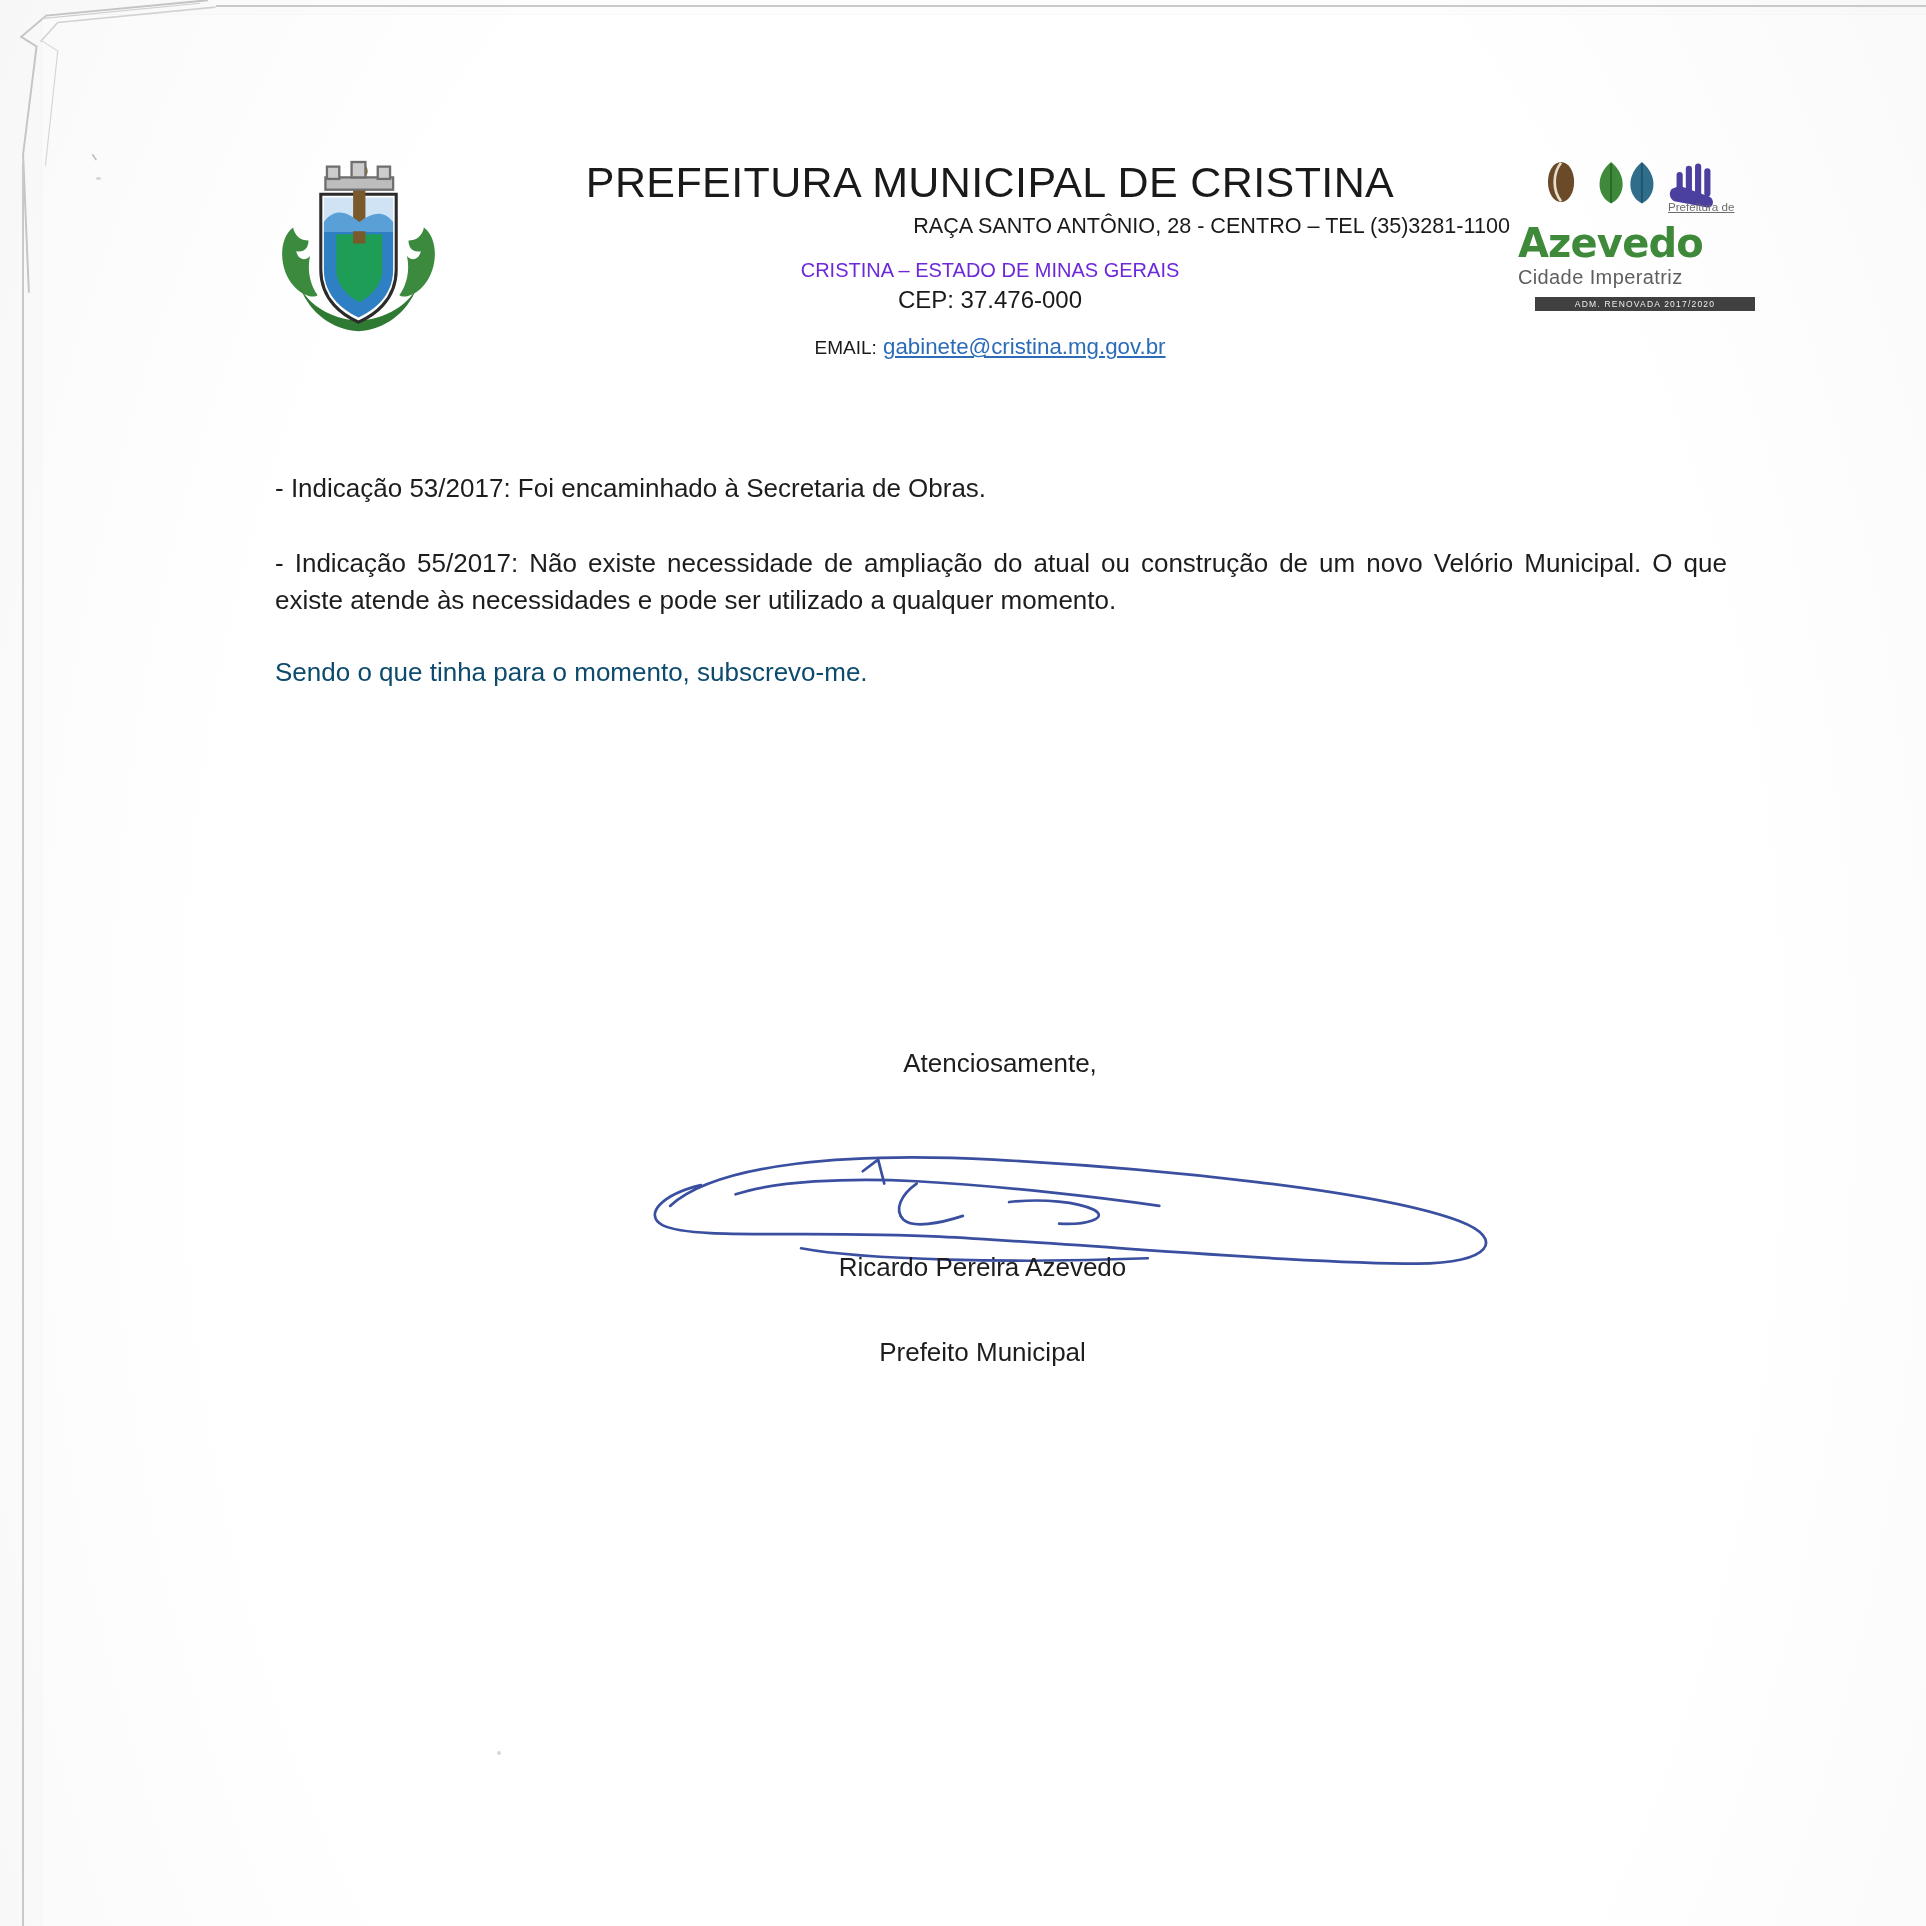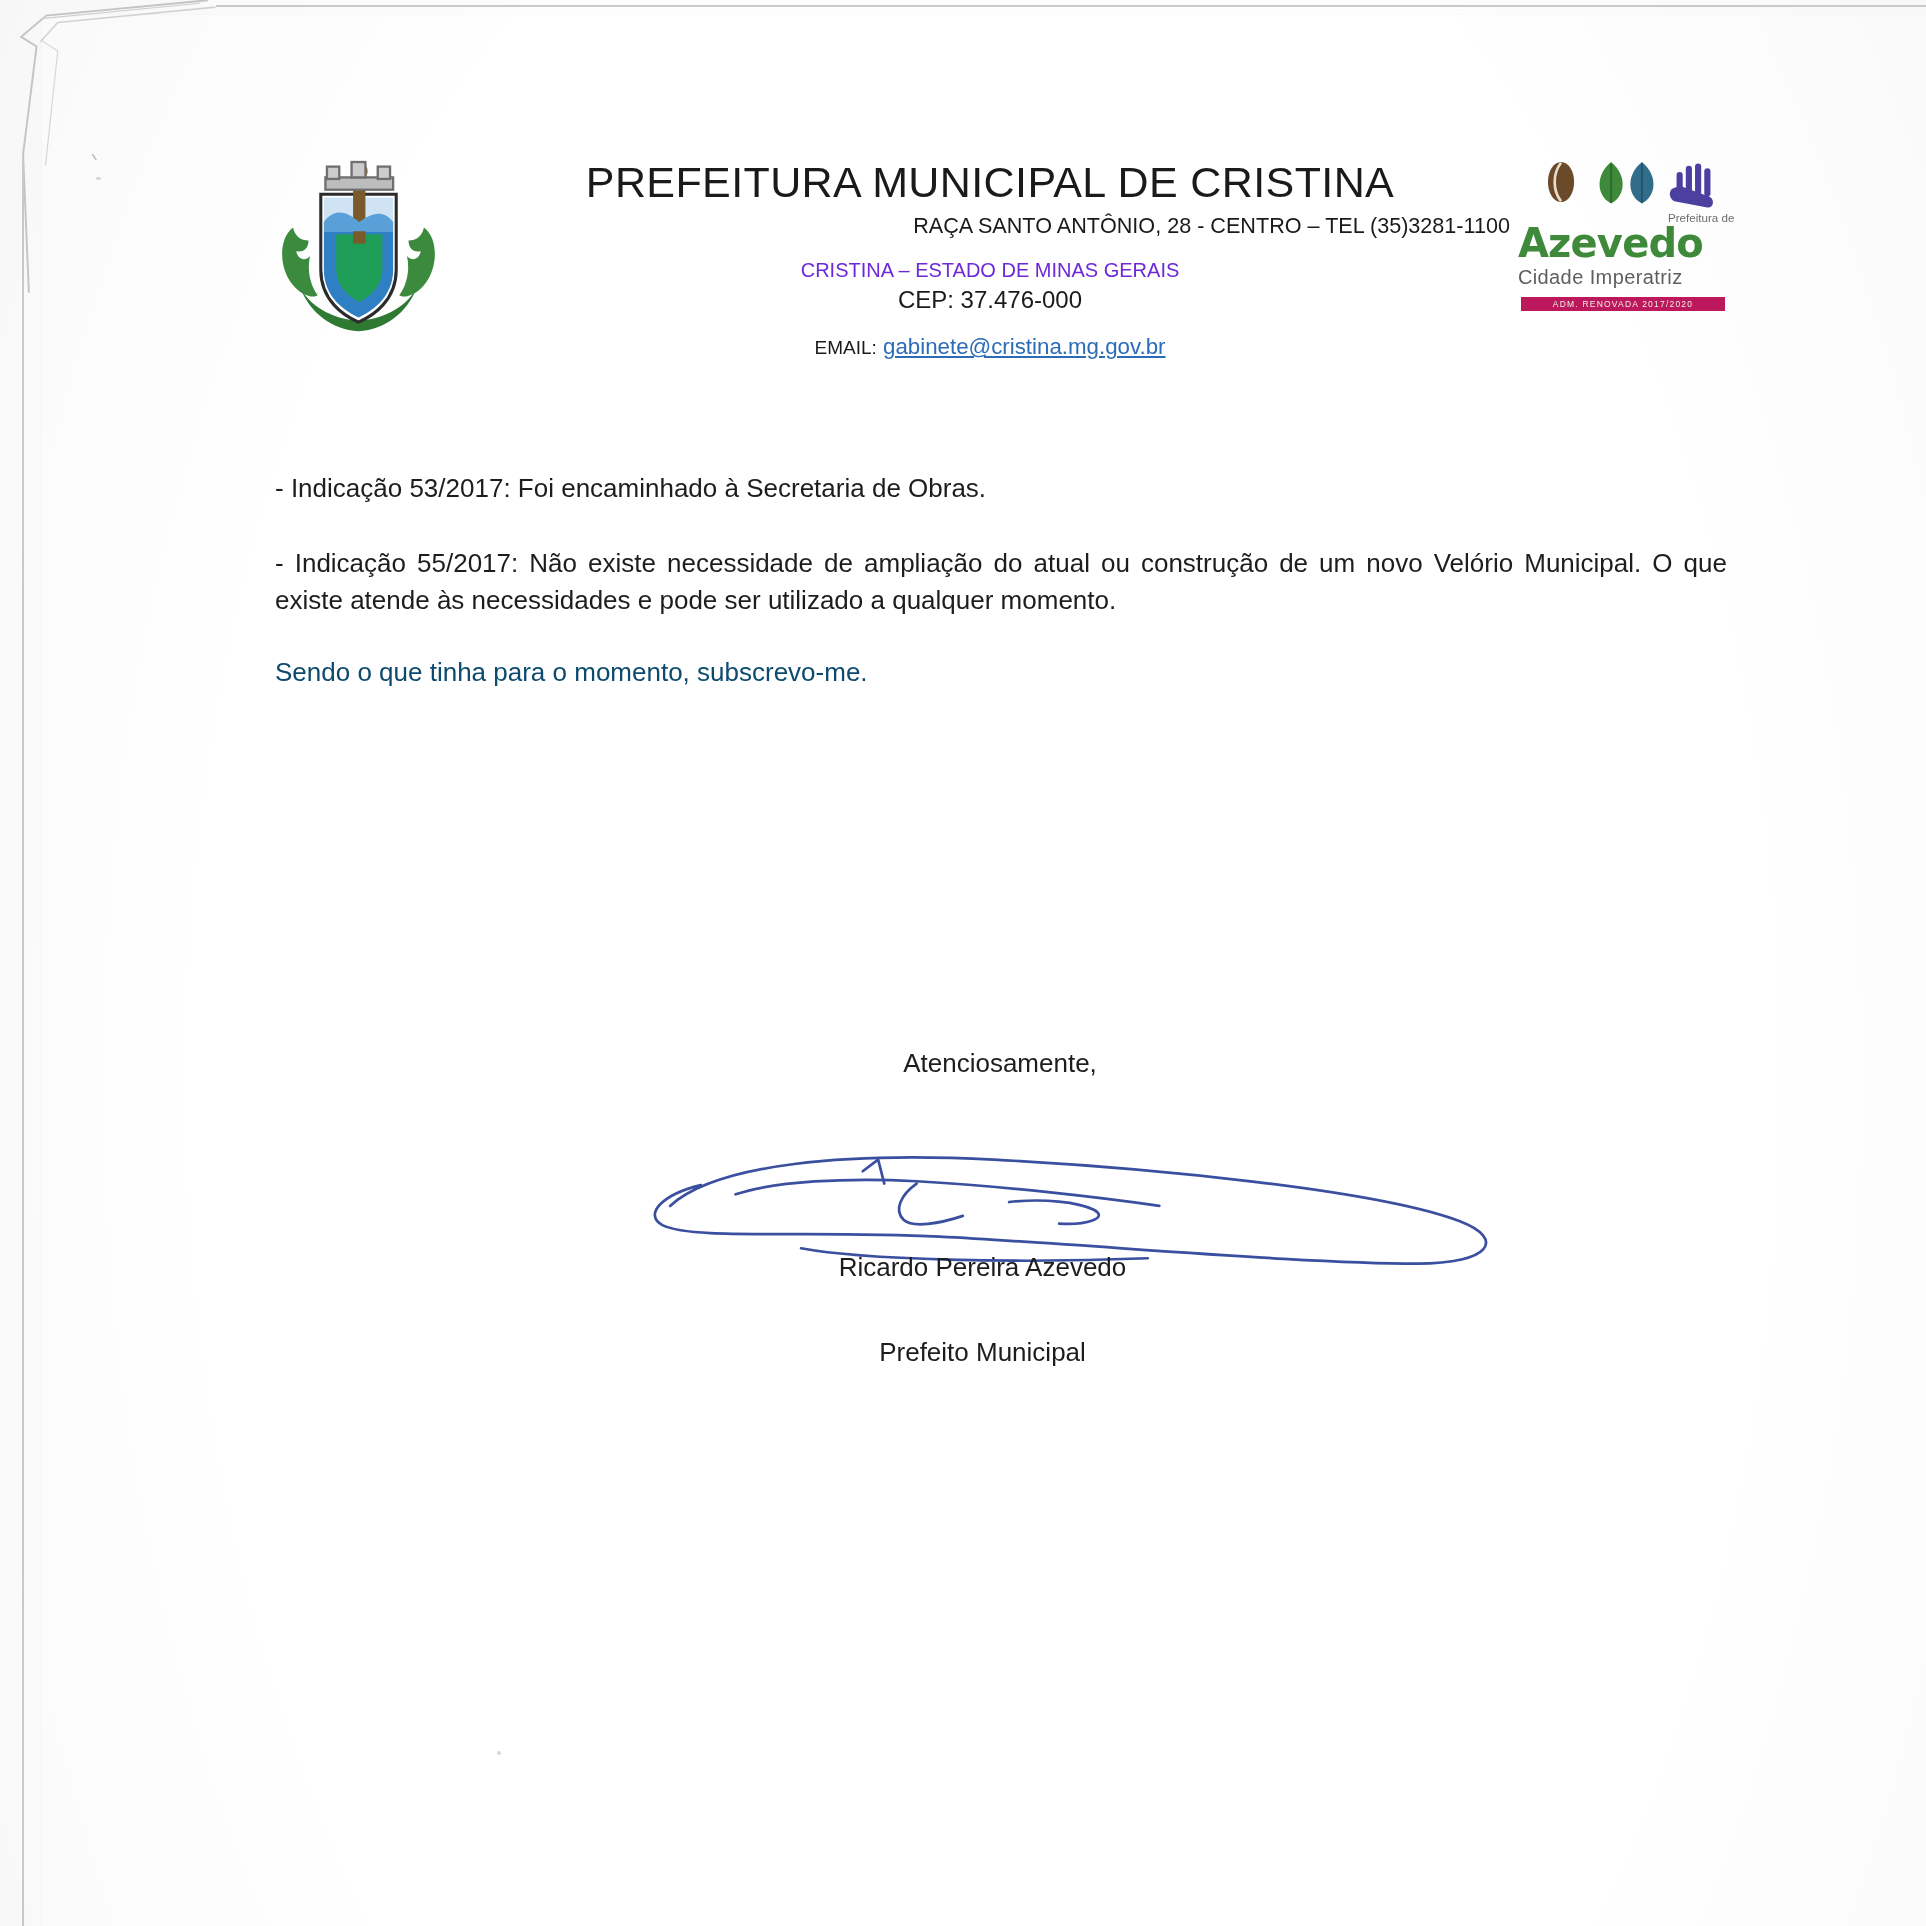--- a/index.html
+++ b/index.html
@@ -129,40 +129,41 @@
     width: 231px;
     font-size: 40px;
     font-weight: bold;
     color: #3f8a3a;
     letter-spacing: -0.8px;
     font-family: "DejaVu Sans", sans-serif;
   }
   .logo-pref {
     position: absolute;
     left: 154px;
-    top: 53px;
+    top: 42px;
     font-size: 11.6px;
     color: #6d6d6d;
+    text-decoration: underline;
   }
   .logo-sub {
     position: absolute;
     left: 3.9px;
     top: 108px;
     width: 231px;
     font-size: 20px;
     color: #5f5f5f;
     letter-spacing: 0.4px;
   }
   .logo-bar {
     position: absolute;
-    left: 7px;
+    left: 21px;
     top: 139px;
-    width: 204px;
+    width: 220px;
     height: 14px;
-    background: #be185d;
+    background: #404040;
     color: #e8f2e6;
     font-size: 8.5px;
     letter-spacing: 1.2px;
     text-align: center;
     line-height: 14px;
   }
 
   
   .content {
     position: absolute;

